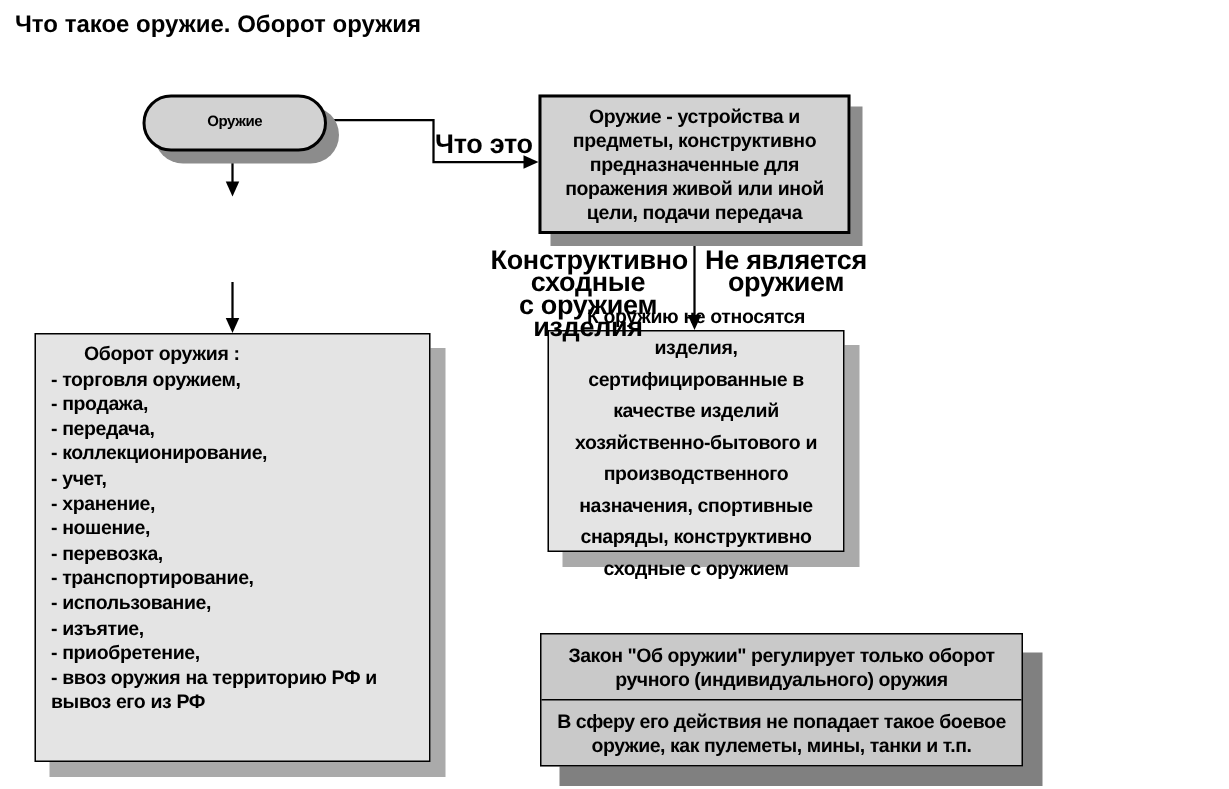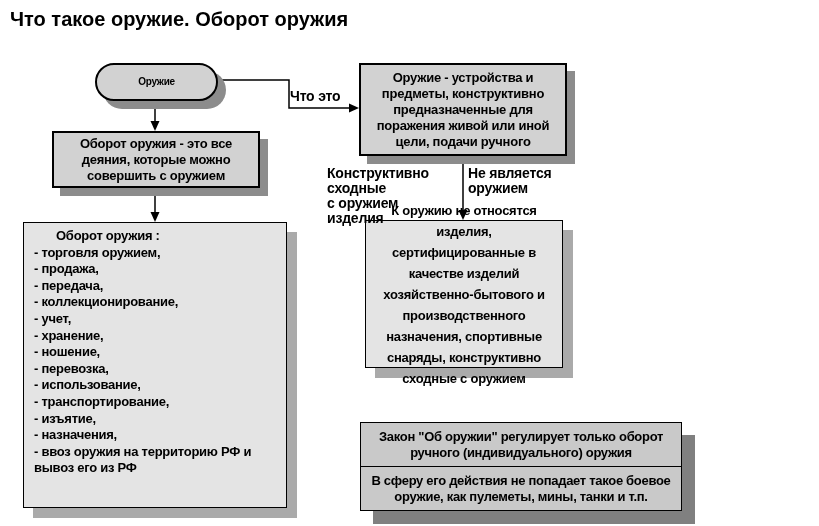--- a/index.html
+++ b/index.html
@@ -2,21 +2,21 @@
 <html><head>
 <meta charset="utf-8">
 <style>
   html, body { margin:0; padding:0; background:#ffffff; }
   .canvas {
     position:relative; width:819px; height:526px; background:#ffffff;
     font-family:"Liberation Sans", sans-serif; font-weight:bold; color:#000000;
     overflow:hidden;
   }
   .page-title {
-    position:absolute; left:10px; top:8px; font-size:20px; letter-spacing:0;
+    position:absolute; left:10px; top:8px; font-size:16px; letter-spacing:0;
     white-space:nowrap;
   }
   .node {
     position:absolute; box-sizing:border-box; background:#d2d2d2;
     border:2px solid #000; text-align:center; font-size:13px; line-height:16px;
     letter-spacing:-0.25px;
     display:flex; align-items:center; justify-content:center; padding:2px 6px;
   }
   .shadow-dark  { box-shadow:8px 8px 0 #8c8c8c; }
   .shadow-mid   { box-shadow:10px 10px 0 #aaaaaa; }
@@ -43,21 +43,21 @@
     width:322px; height:89px; background:#c9c9c9; border:1px solid #000;
     display:flex; flex-direction:column;
   }
   .law-cell {
     box-sizing:border-box; flex:1; display:flex; align-items:center;
     justify-content:center; text-align:center; font-size:13px;
     line-height:16px; letter-spacing:-0.3px; padding:2px 4px;
   }
   .law-cell + .law-cell { border-top:1px solid #000; }
   .edge-label {
-    position:absolute; font-size:14px; line-height:15px; 
+    position:absolute; font-size:18px; line-height:15px; text-align:center;
     letter-spacing:-0.2px; white-space:pre-line;
   }
   .lbl-what    { left:290px; top:89px;  width:56px;  white-space:nowrap; }
   .lbl-similar { left:327px; top:166px; width:130px; }
   .lbl-notw    { left:468px; top:166px; width:112px; }
   .connectors { position:absolute; left:0; top:0; pointer-events:none; }
 </style>
 </head>
 <body>
 
@@ -78,41 +78,38 @@
 
     <line x1="463" y1="156" x2="463" y2="211" stroke="#000" stroke-width="1.5"></line>
     <polygon points="463,220 458.5,210 467.5,210" fill="#000"></polygon>
   </svg>
 
   <div class="node stadium shadow-dark">
     <span>Оружие</span>
   </div>
 
   <div class="node def-box shadow-dark">
-    <span>Оружие - устройства и предметы, конструктивно предназначенные для поражения живой или иной цели, подачи ручного</span>
+    <span>Оружие - устройства и предметы, конструктивно предназначенные для поражения живой или иной цели, подачи передача</span>
   </div>
 
-  <div class="node turn-box shadow-dark">
-    <span>Оборот оружия  - это все деяния, которые можно совершить с оружием</span>
-  </div>
 
   <div class="list-box shadow-mid">
     <div class="list-header">Оборот оружия :</div>
     <div>- торговля оружием,</div>
     <div>- продажа,</div>
     <div>- передача,</div>
     <div>- коллекционирование,</div>
     <div>- учет,</div>
     <div>- хранение,</div>
     <div>- ношение,</div>
     <div>- перевозка,</div>
+    <div>- транспортирование,</div>
     <div>- использование,</div>
-    <div>- транспортирование,</div>
     <div>- изъятие,</div>
-    <div>- назначения,</div>
+    <div>- приобретение,</div>
     <div>- ввоз оружия на территорию РФ и вывоз его из РФ</div>
   </div>
 
   <div class="node notw-box shadow-mid">
     <span>К оружию не относятся изделия, сертифицированные в качестве изделий хозяйственно-бытового и производственного назначения, спортивные снаряды, конструктивно сходные с оружием</span>
   </div>
 
   <div class="edge-label lbl-what">Что это</div>
   <div class="edge-label lbl-similar">Конструктивно
 сходные

